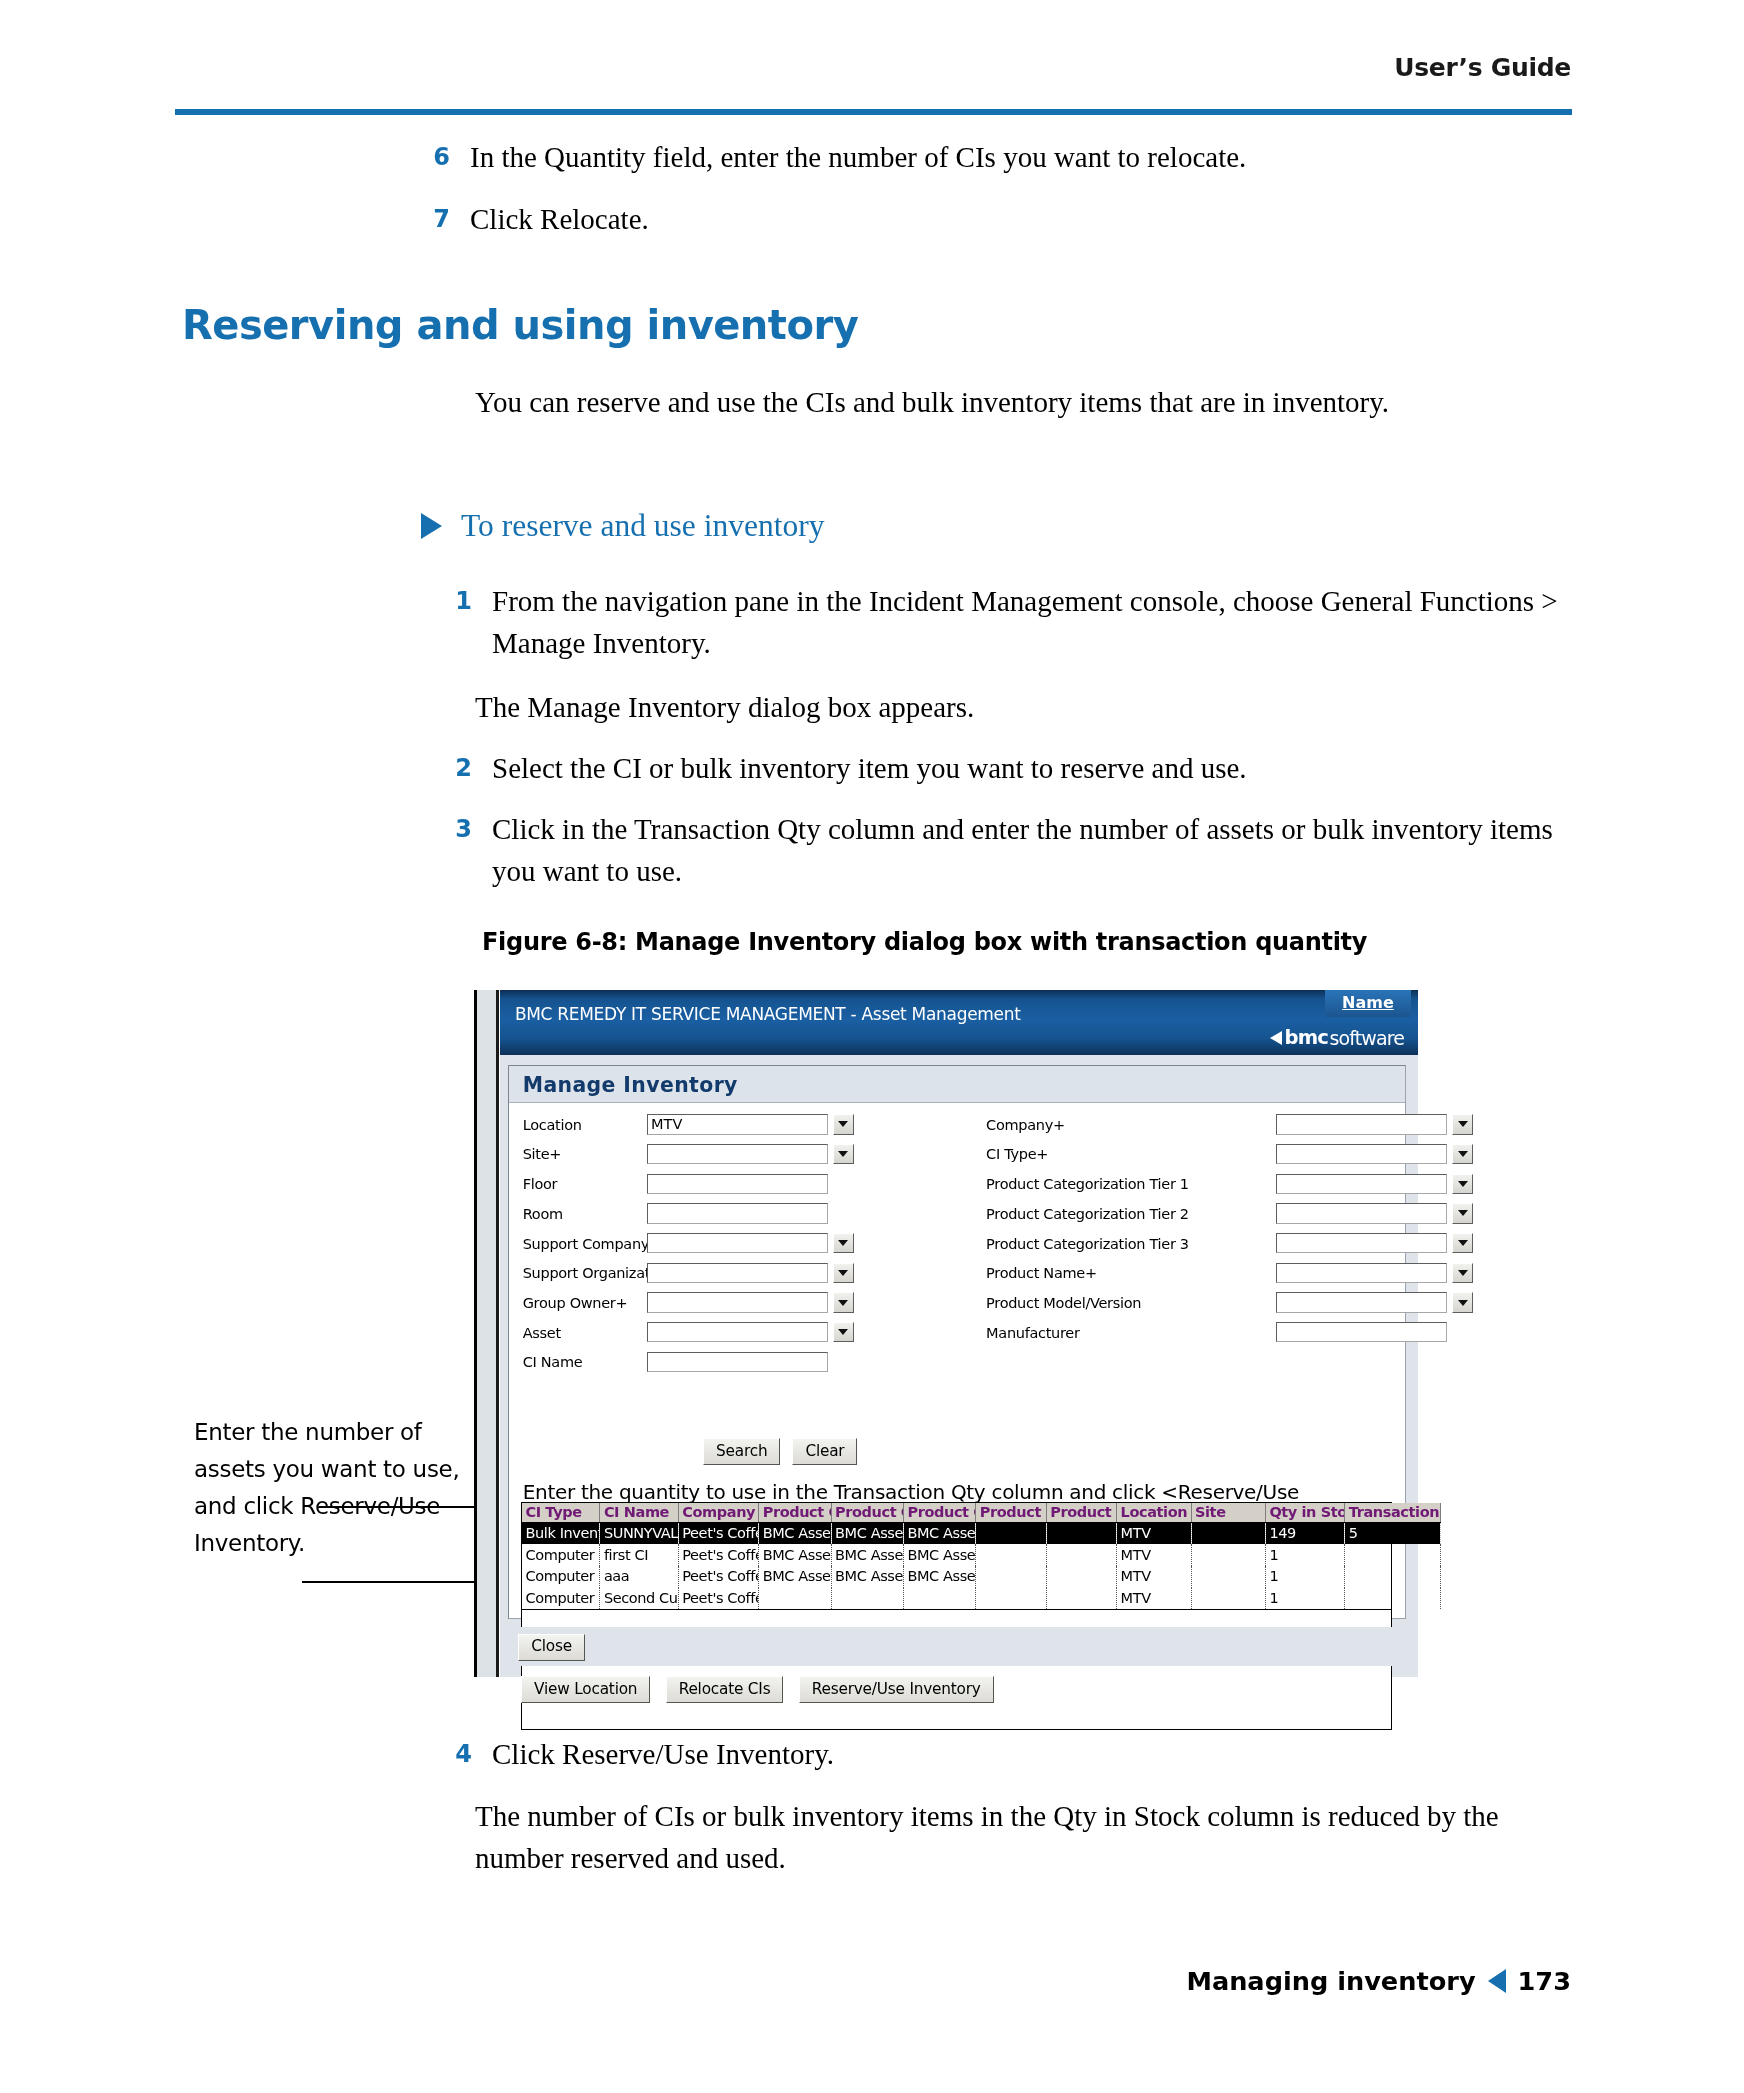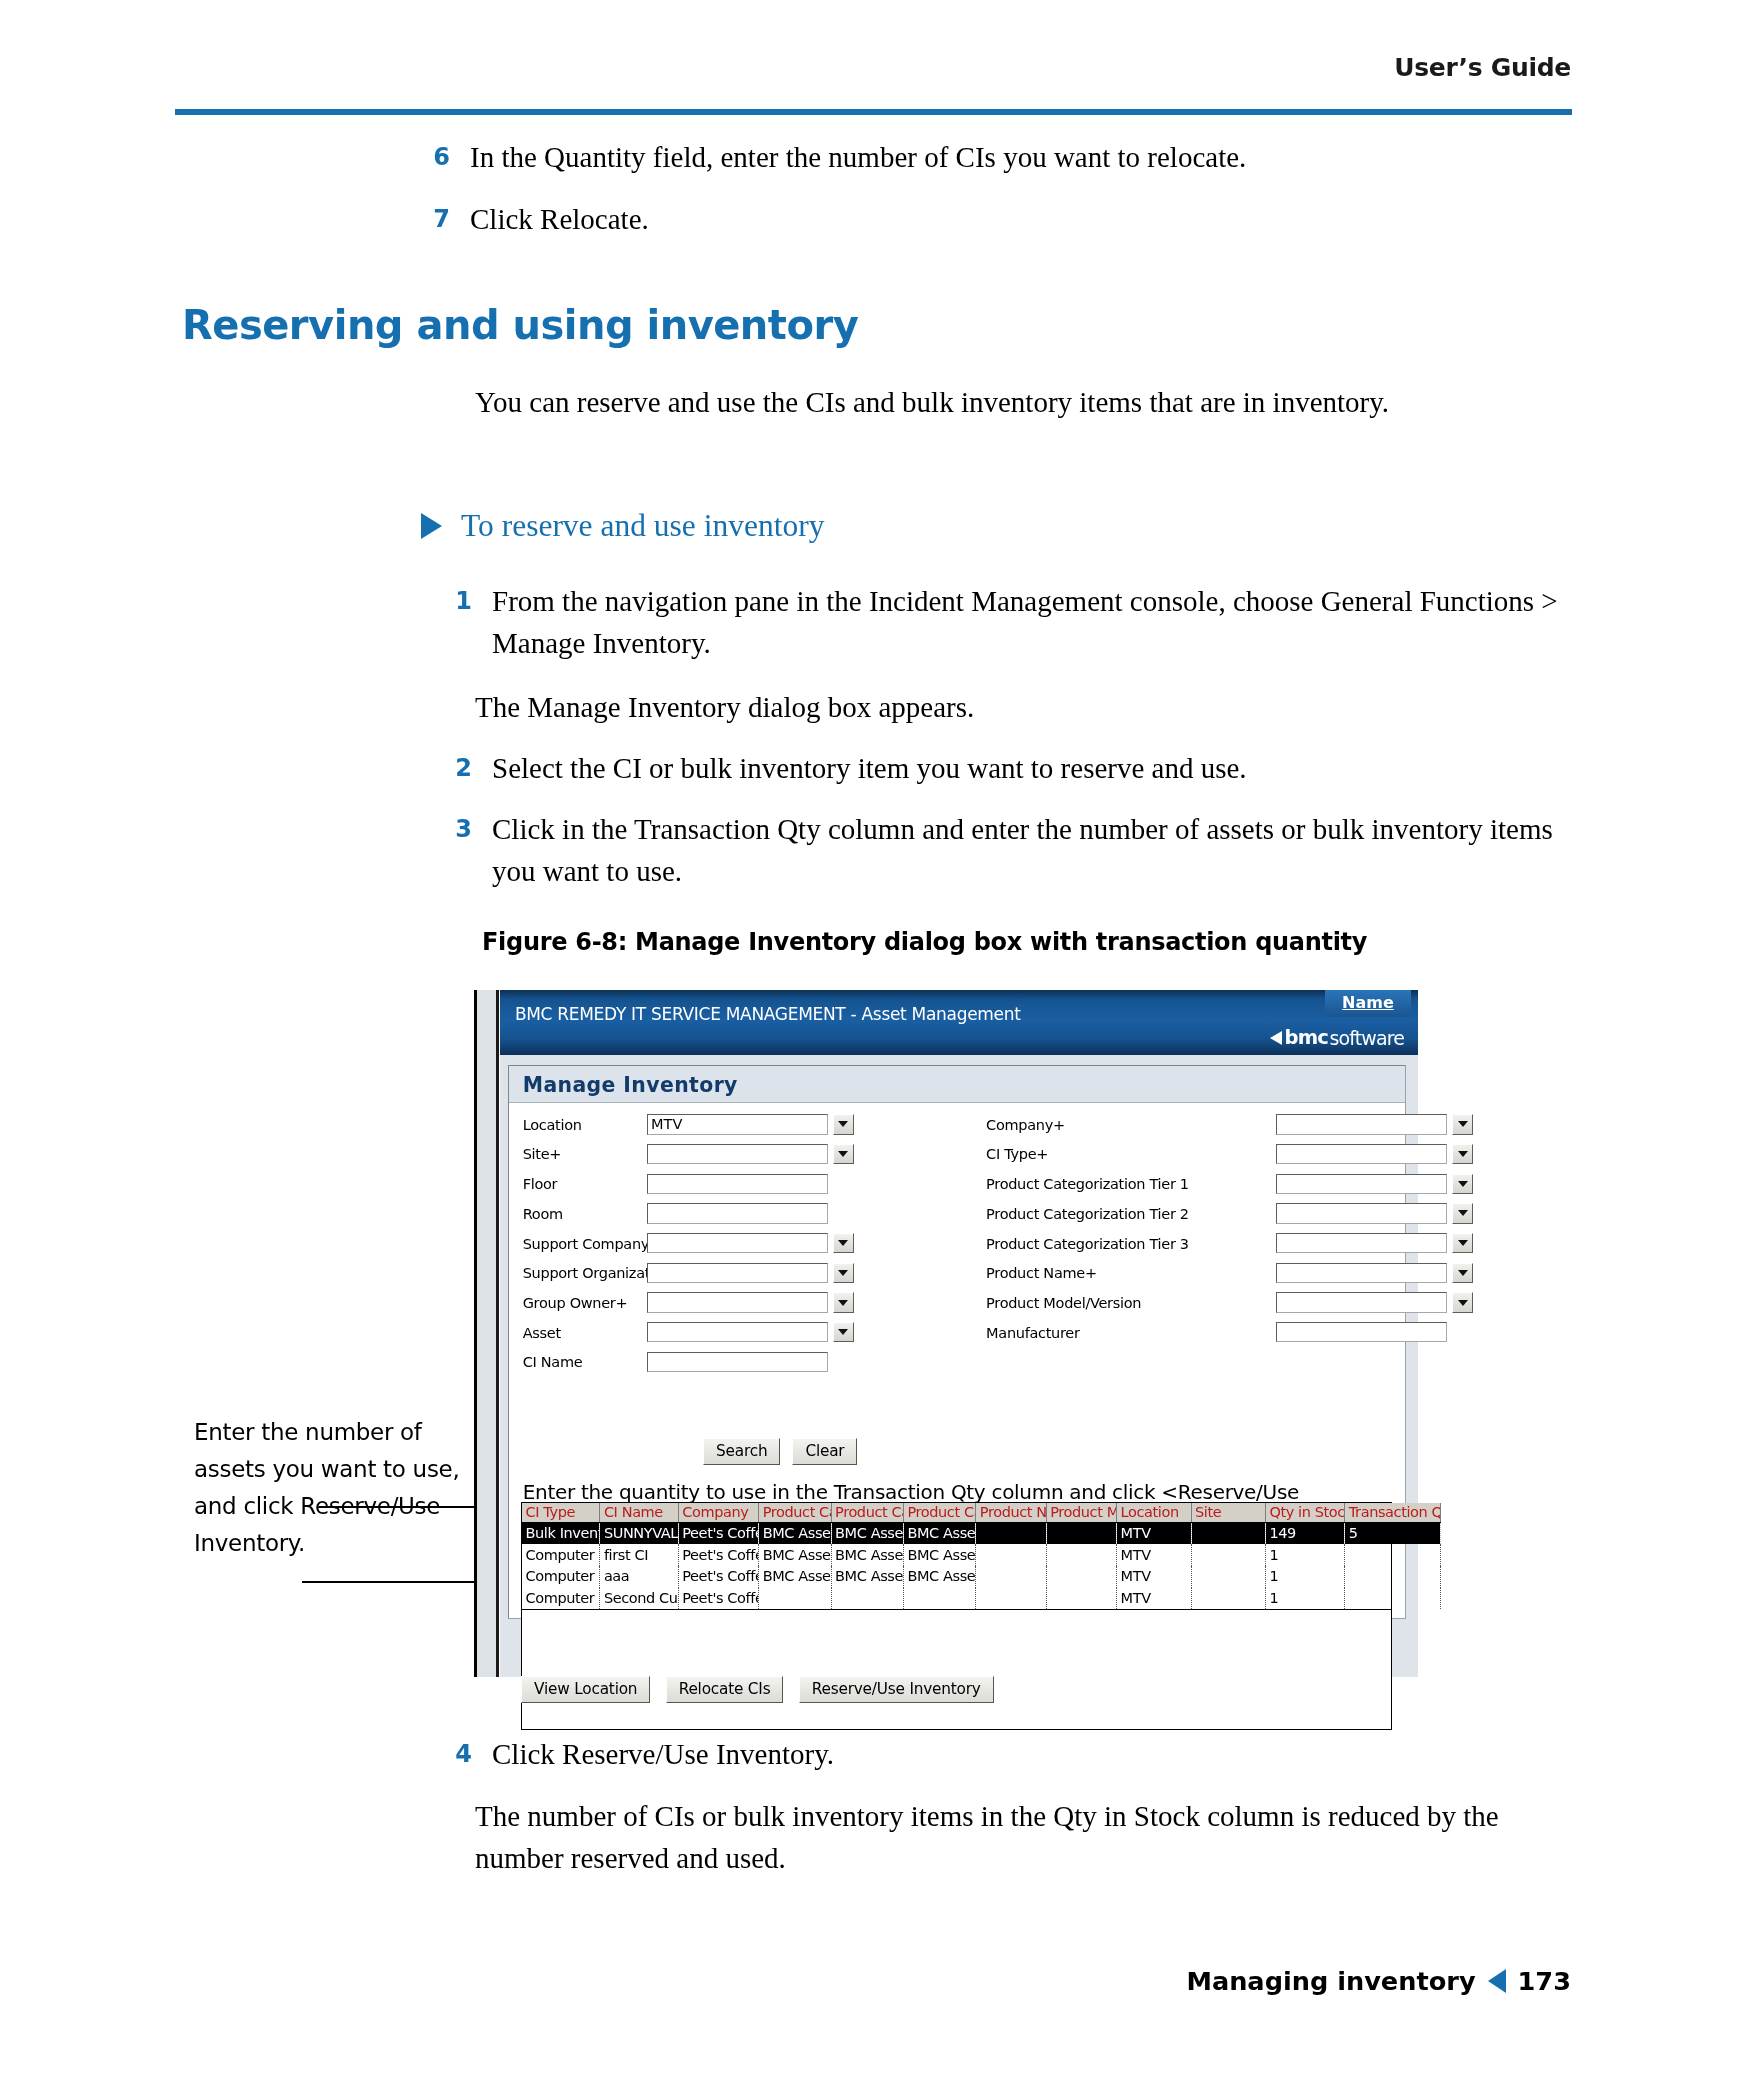--- a/index.html
+++ b/index.html
@@ -335,24 +335,24 @@
     background: #ffffff;
     box-sizing: border-box;
   }
   .grid table { border-collapse: collapse; width: 100%; table-layout: fixed; }
   .grid th {
     background: #d4d0c8;
     border-right: 0.9px solid #7d7d7d;
     border-bottom: 1.7px solid #000000;
     font-family: "DejaVu Sans", "Liberation Sans", sans-serif;
     font-size: 14.5px;
-    font-weight: normal;
+    font-weight: bold;
     text-align: left;
     padding: 0.9px 0 1.7px 3.4px;
-    color: #b91c1c;
+    color: #701a75;
     white-space: nowrap;
     overflow: hidden;
     letter-spacing: -0.4px;
     margin-left: 17px;
   }
   .grid td {
     border-right: 0.9px dotted #555;
     font-family: "DejaVu Sans", "Liberation Sans", sans-serif;
     font-size: 14.5px;
     padding: 0.9px 0 1.7px 3.4px;
@@ -712,20 +712,25 @@
         </div>
 
         <div class="act-row" id="act-row">
             <button class="pbtn">View Location</button>
             <button class="pbtn">Relocate CIs</button>
             <button class="pbtn">Reserve/Use Inventory</button>
           </div>
 
       </div>
 
+      <div class="close-bar">
+        <div class="close-btn-wrap">
+          <button class="pbtn">Close</button>
+        </div>
+      </div>
 
     </div>
   </div>
 </div>
 
 <div class="step" style="left:443px; top:1733px; width:1124px;">
   <span class="num">4</span>
   <span class="body">Click Reserve/Use Inventory.</span>
 </div>
 

